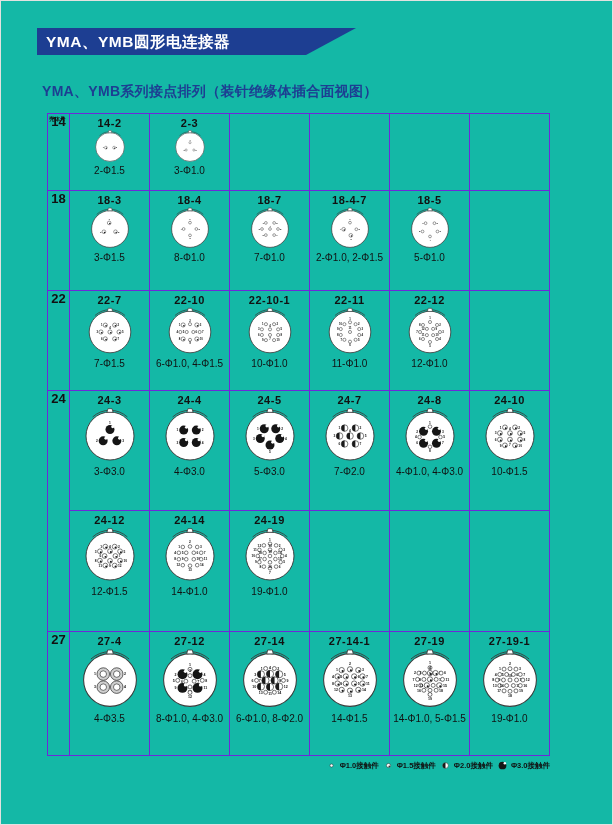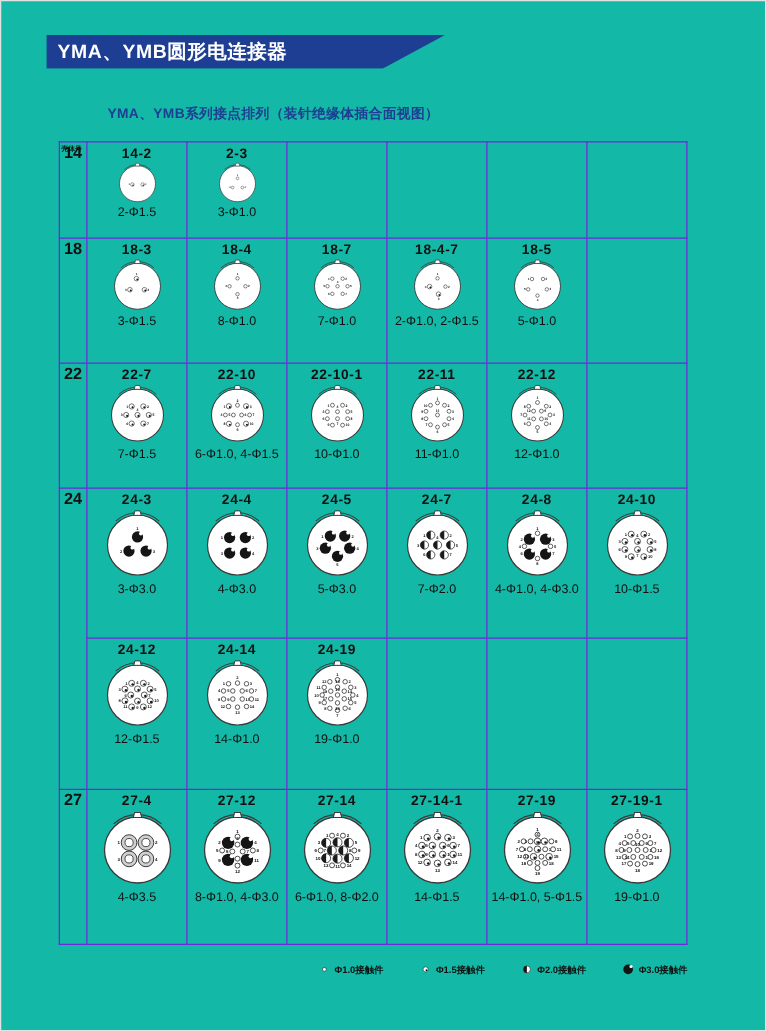--- a/index.html
+++ b/index.html
@@ -1,33 +1,33 @@
 <!DOCTYPE html>
 <html><head>
 <meta charset="utf-8">
 <style>
   html,body{margin:0;padding:0;background:#f2f2f0;font-family:"Liberation Sans","DejaVu Sans",sans-serif;}
   .page{position:relative;width:613px;height:825px;background:#14b8a6;overflow:hidden;margin:0 auto;
         box-shadow:inset 0 0 0 1px #e2e2e0;}
   .banner{position:absolute;left:37px;top:28px;width:319px;height:27px;background:#1d3e92;color:#fff;
           font-weight:bold;font-size:15.5px;line-height:27px;padding-left:9px;box-sizing:border-box;
           clip-path:polygon(0 0,100% 0,calc(100% - 50px) 100%,0 100%);letter-spacing:.5px;}
-  .sect-title{position:absolute;left:42px;top:83px;color:#1d3e92;font-weight:bold;font-size:11px;letter-spacing:.3px;margin-left:44px;}
+  .sect-title{position:absolute;left:42px;top:83px;color:#1d3e92;font-weight:bold;font-size:14px;letter-spacing:.3px;}
   table.pinout{position:absolute;left:47px;top:113px;border-collapse:collapse;table-layout:fixed;}
   table.pinout td{border:1px solid #6d28d9;padding:0;vertical-align:top;}
   td.shellcell{vertical-align:middle;text-align:center;position:relative;}
   .corner{position:absolute;top:1px;left:1px;font-size:6px;font-weight:bold;color:#111;white-space:nowrap;
           transform:scale(.92);transform-origin:left top;}
   .shellnum{font-size:13px;font-weight:bold;color:#111;}
   .cellwrap{display:flex;flex-direction:column;align-items:center;height:100%;box-sizing:border-box;}
   .model{font-size:11px;font-weight:bold;color:#111;margin-top:3px;letter-spacing:.5px;white-space:nowrap;}
   .diagram{flex:1;display:flex;align-items:center;justify-content:center;}
   .caption{font-size:10px;font-weight:normal;color:#111;margin-bottom:5px;white-space:nowrap;}
   .legend{position:absolute;left:47px;top:760px;width:503px;display:flex;justify-content:flex-end;
-          gap:28px;align-items:center;margin-top:10px;}
+          gap:4px;align-items:center;}
   .litem{display:flex;align-items:center;gap:3px;font-size:7.5px;font-weight:bold;color:#111;white-space:nowrap;}
   svg{display:block;}
 </style>
 </head>
 <body>
 
 <div class="page">
   <div class="banner" style="background: rgb(29, 62, 146);">
     <span>YMA、YMB圆形电连接器</span>
   </div>

